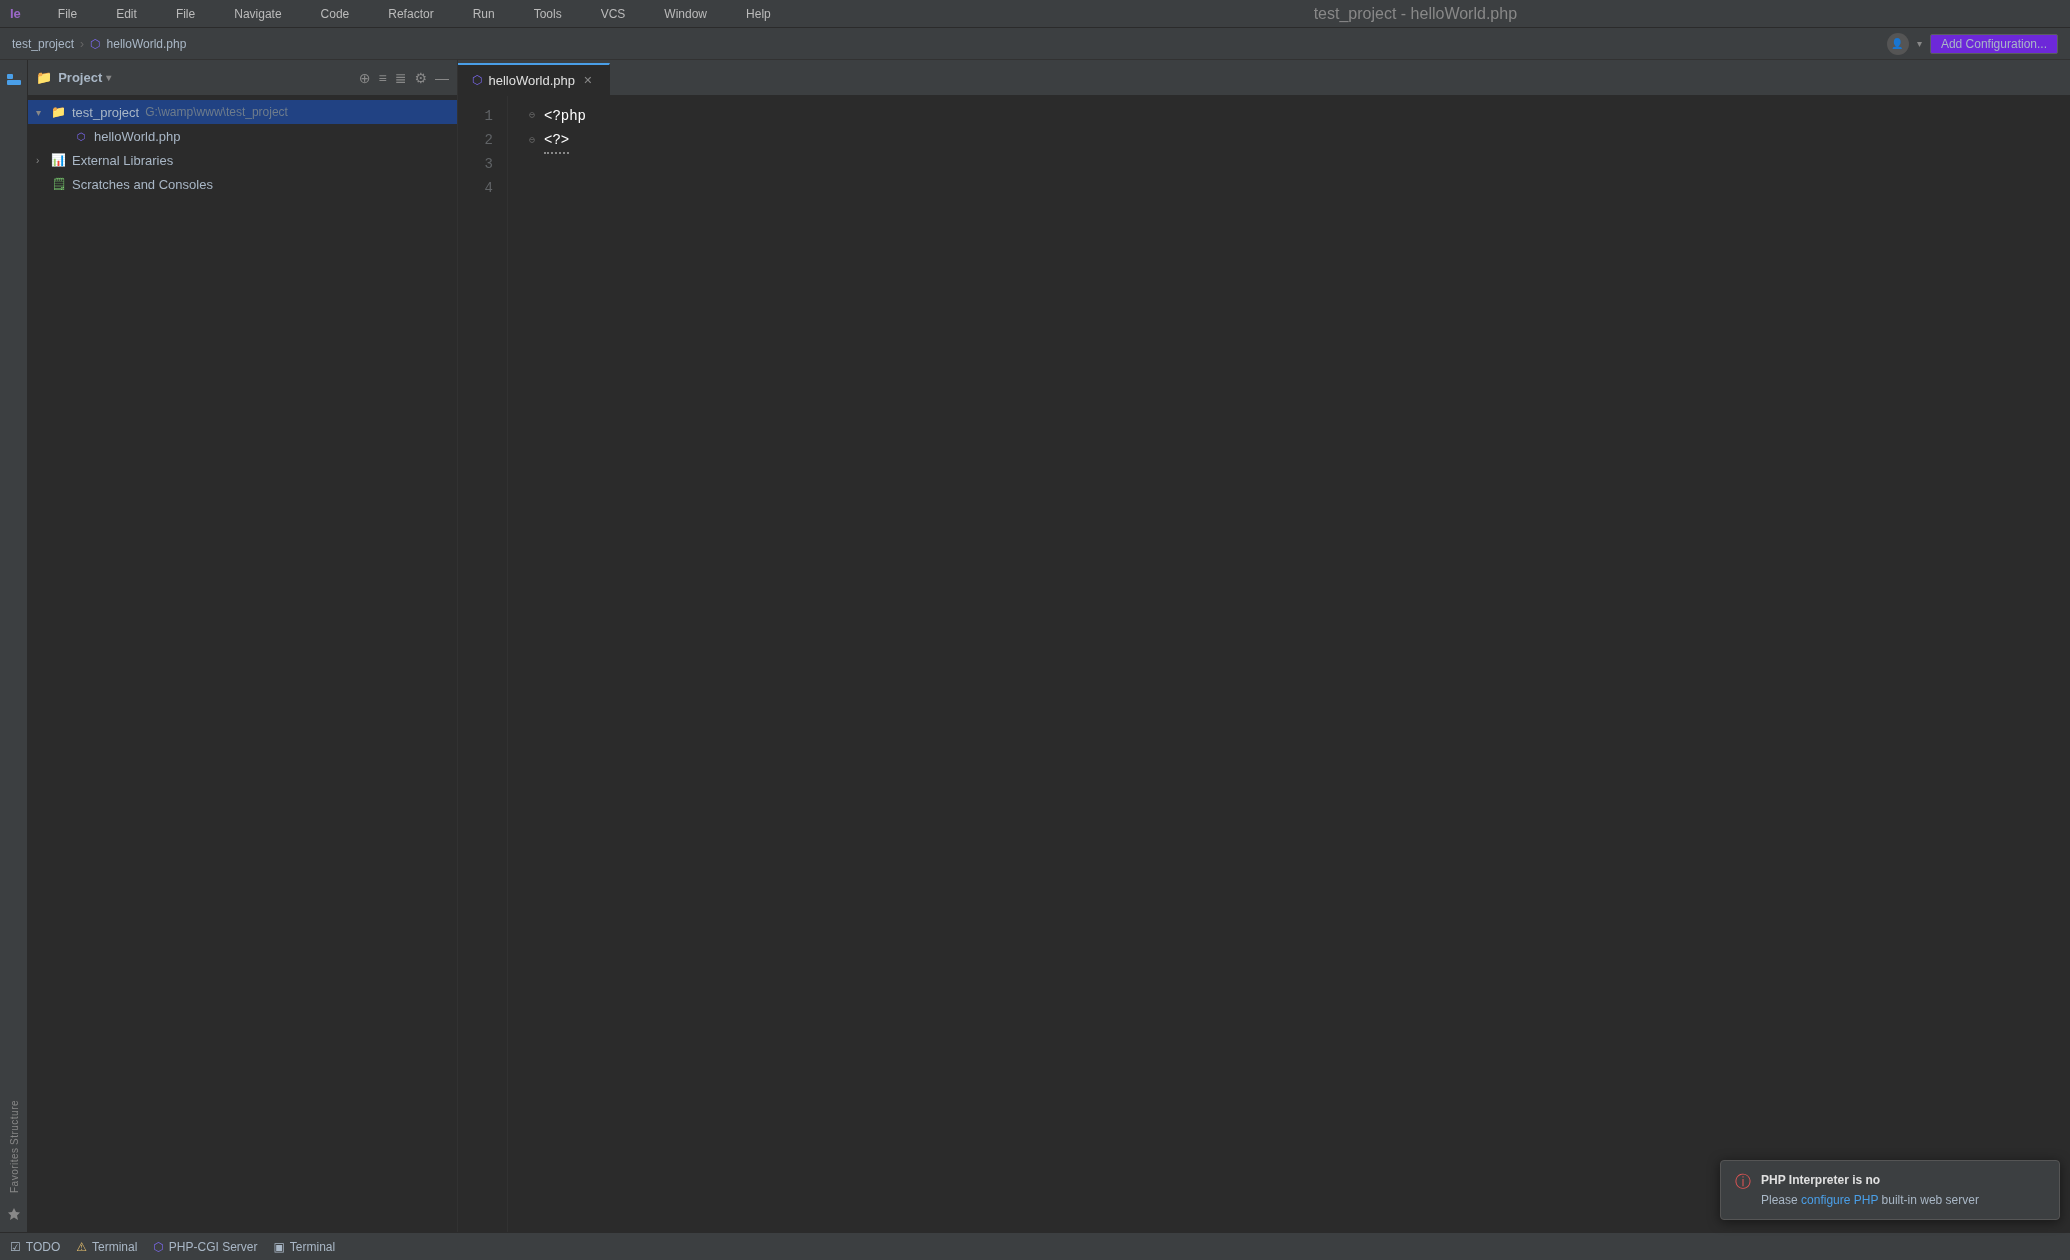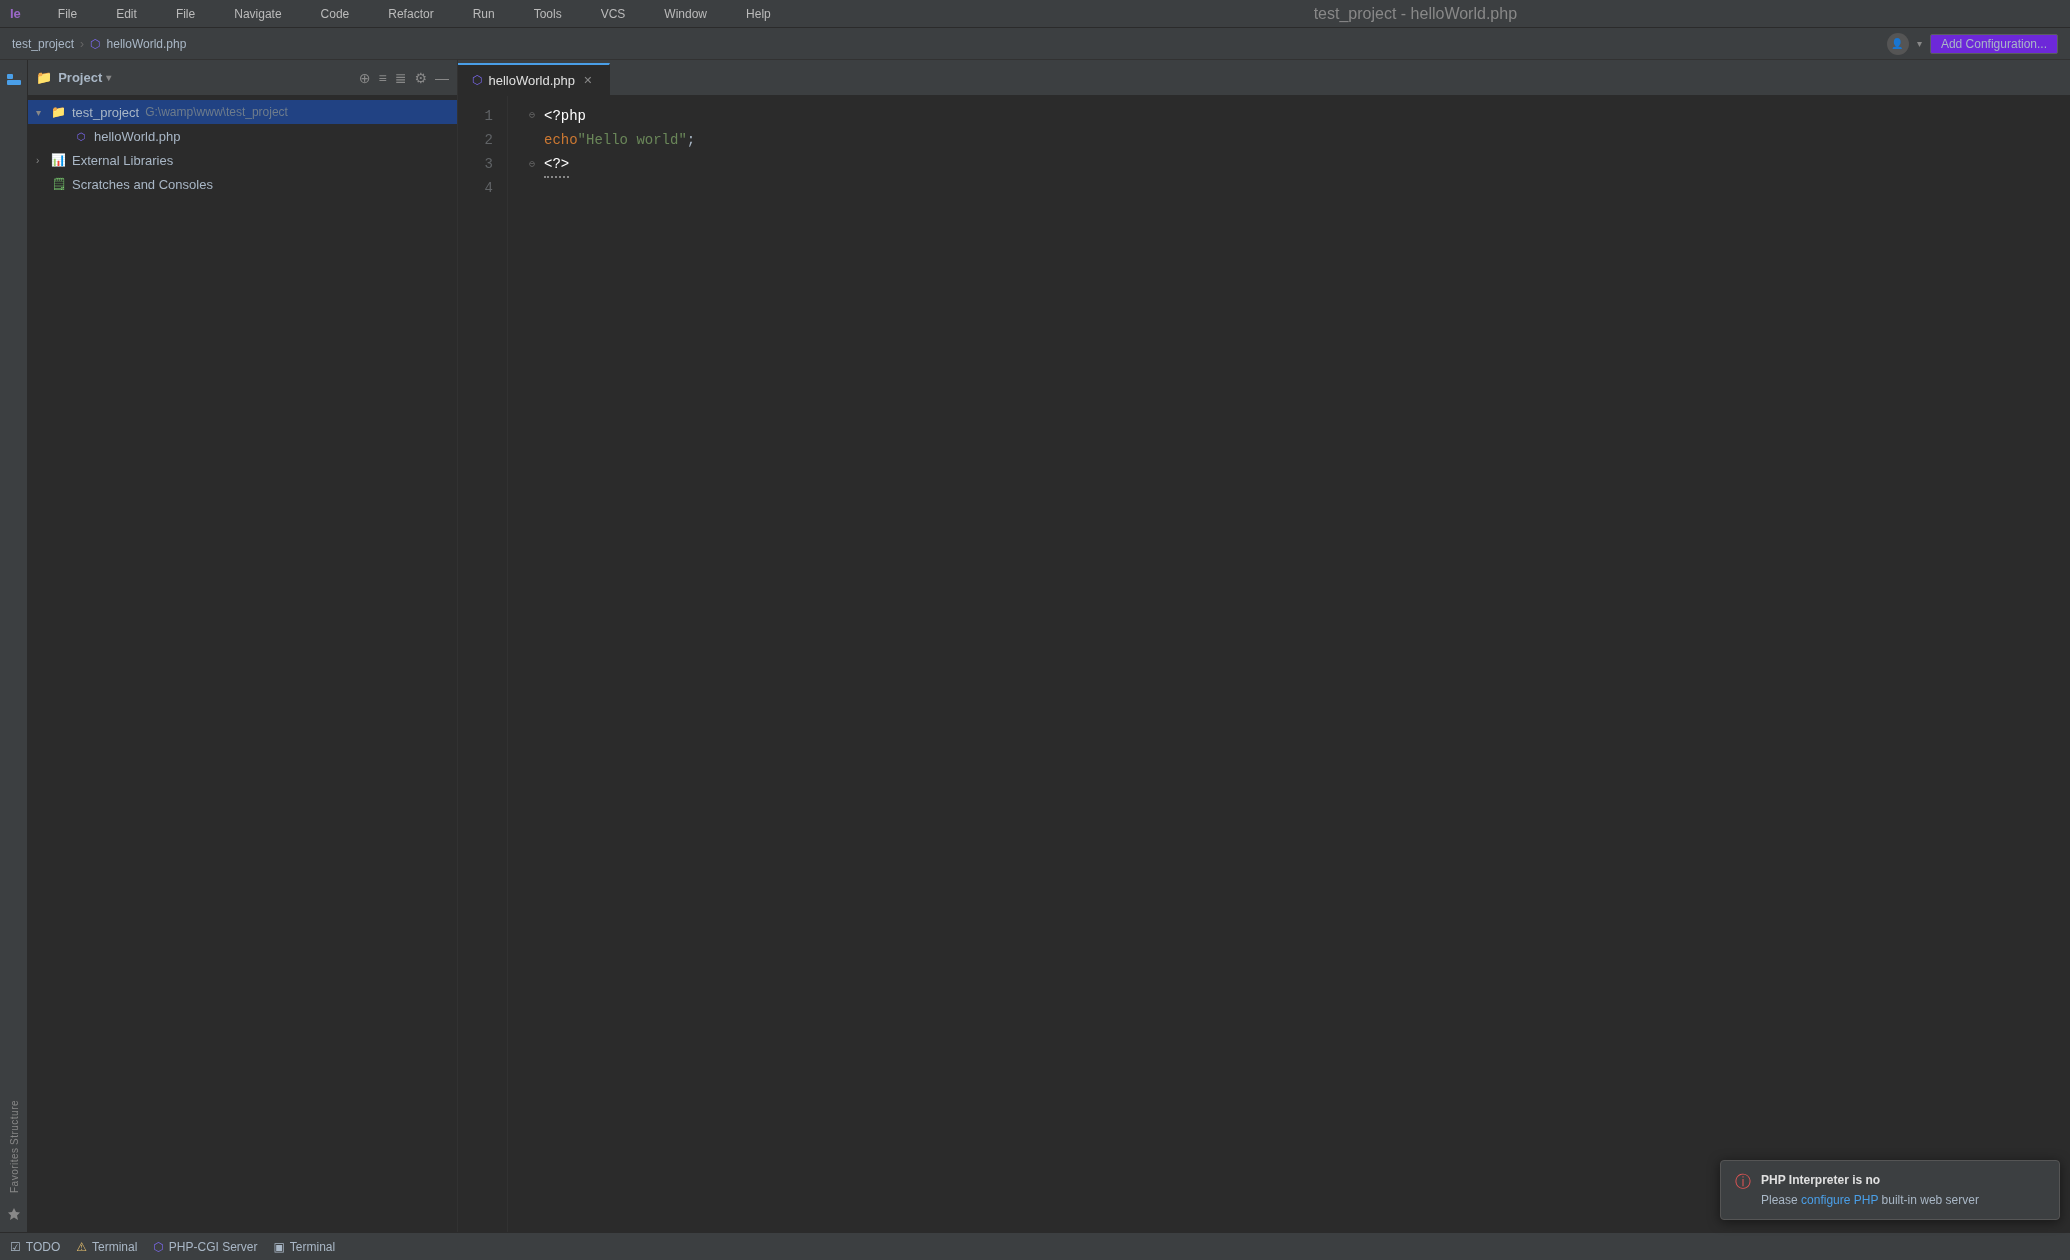--- a/index.html
+++ b/index.html
@@ -466,26 +466,20 @@
         <div>3</div>
         <div>4</div>
       </div>
       <div id="code-area">
 
         <div class="code-line">
           <span class="gutter-icon" style="color:#666;">⊖</span>
           <span class="php-tag">&lt;?php</span>
         </div>
 
-        <div class="code-line">
-          <span class="gutter-icon"></span>
-          <span class="php-keyword">echo </span>
-          <span class="php-string">"Hello world"</span>
-          <span class="php-plain">;</span>
-        </div>
 
         <div class="code-line">
           <span class="gutter-icon" style="color:#666;">⊖</span>
           <span class="php-tag" style="border-bottom:2px dotted #888;">&lt;?&gt;</span>
         </div>
 
         <div class="code-line">
           <span class="gutter-icon"></span>
         </div>
       </div>

